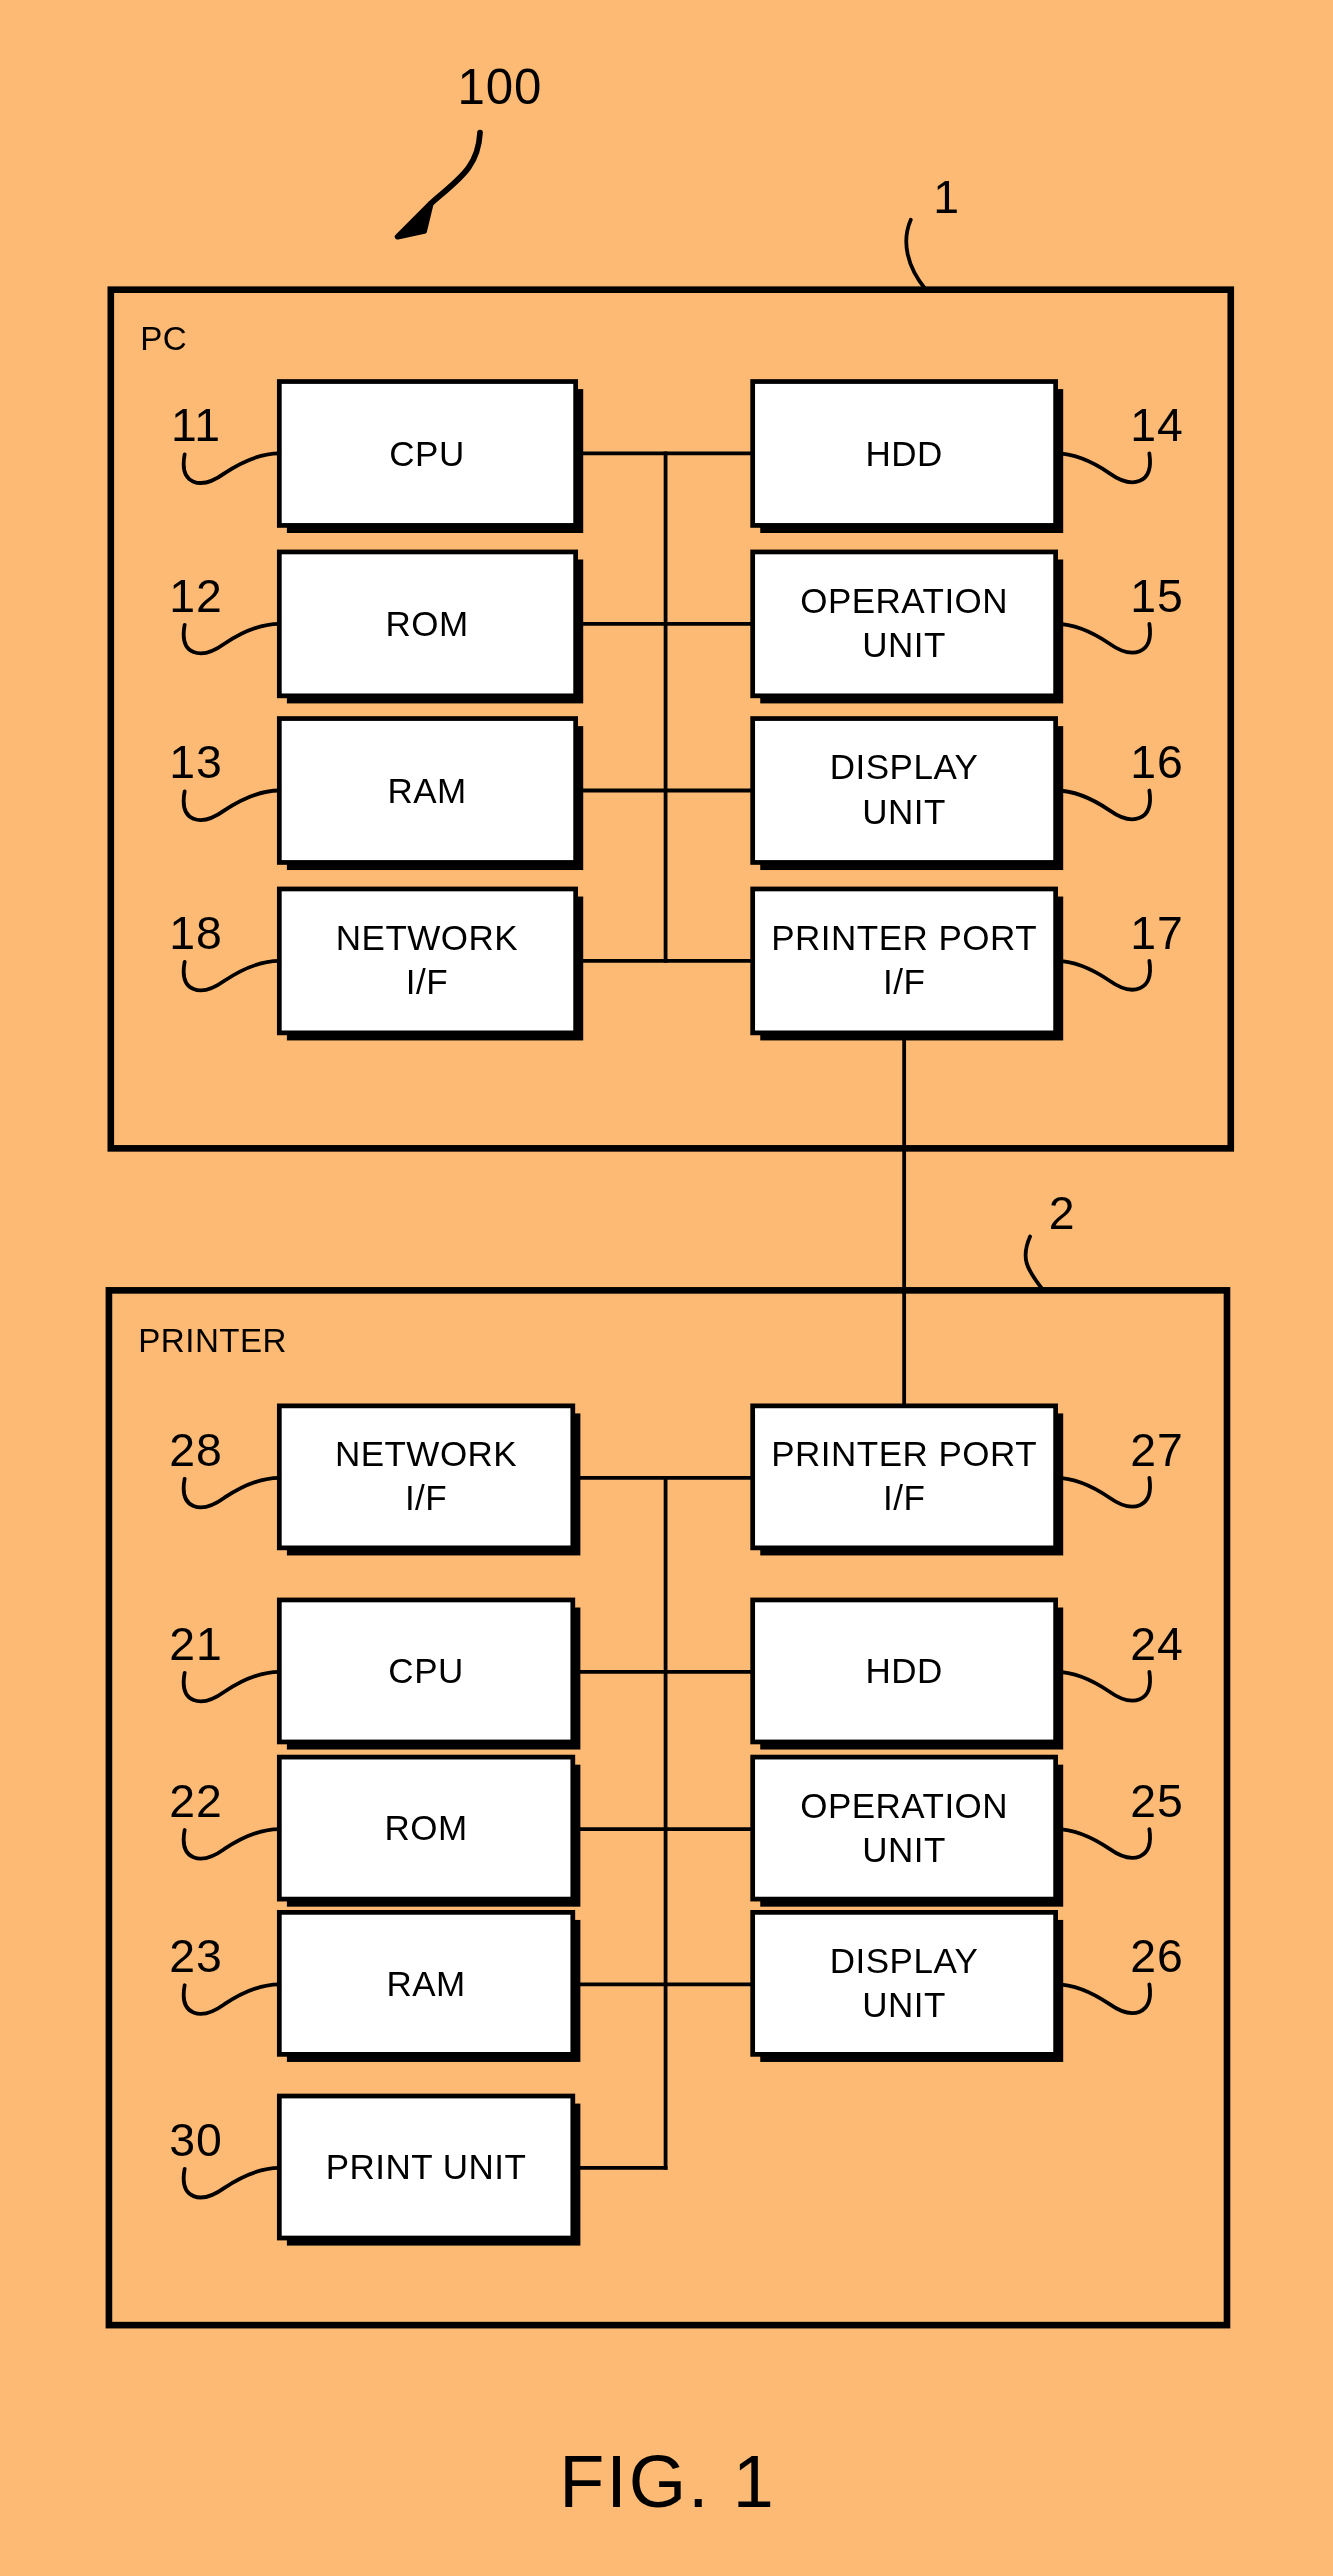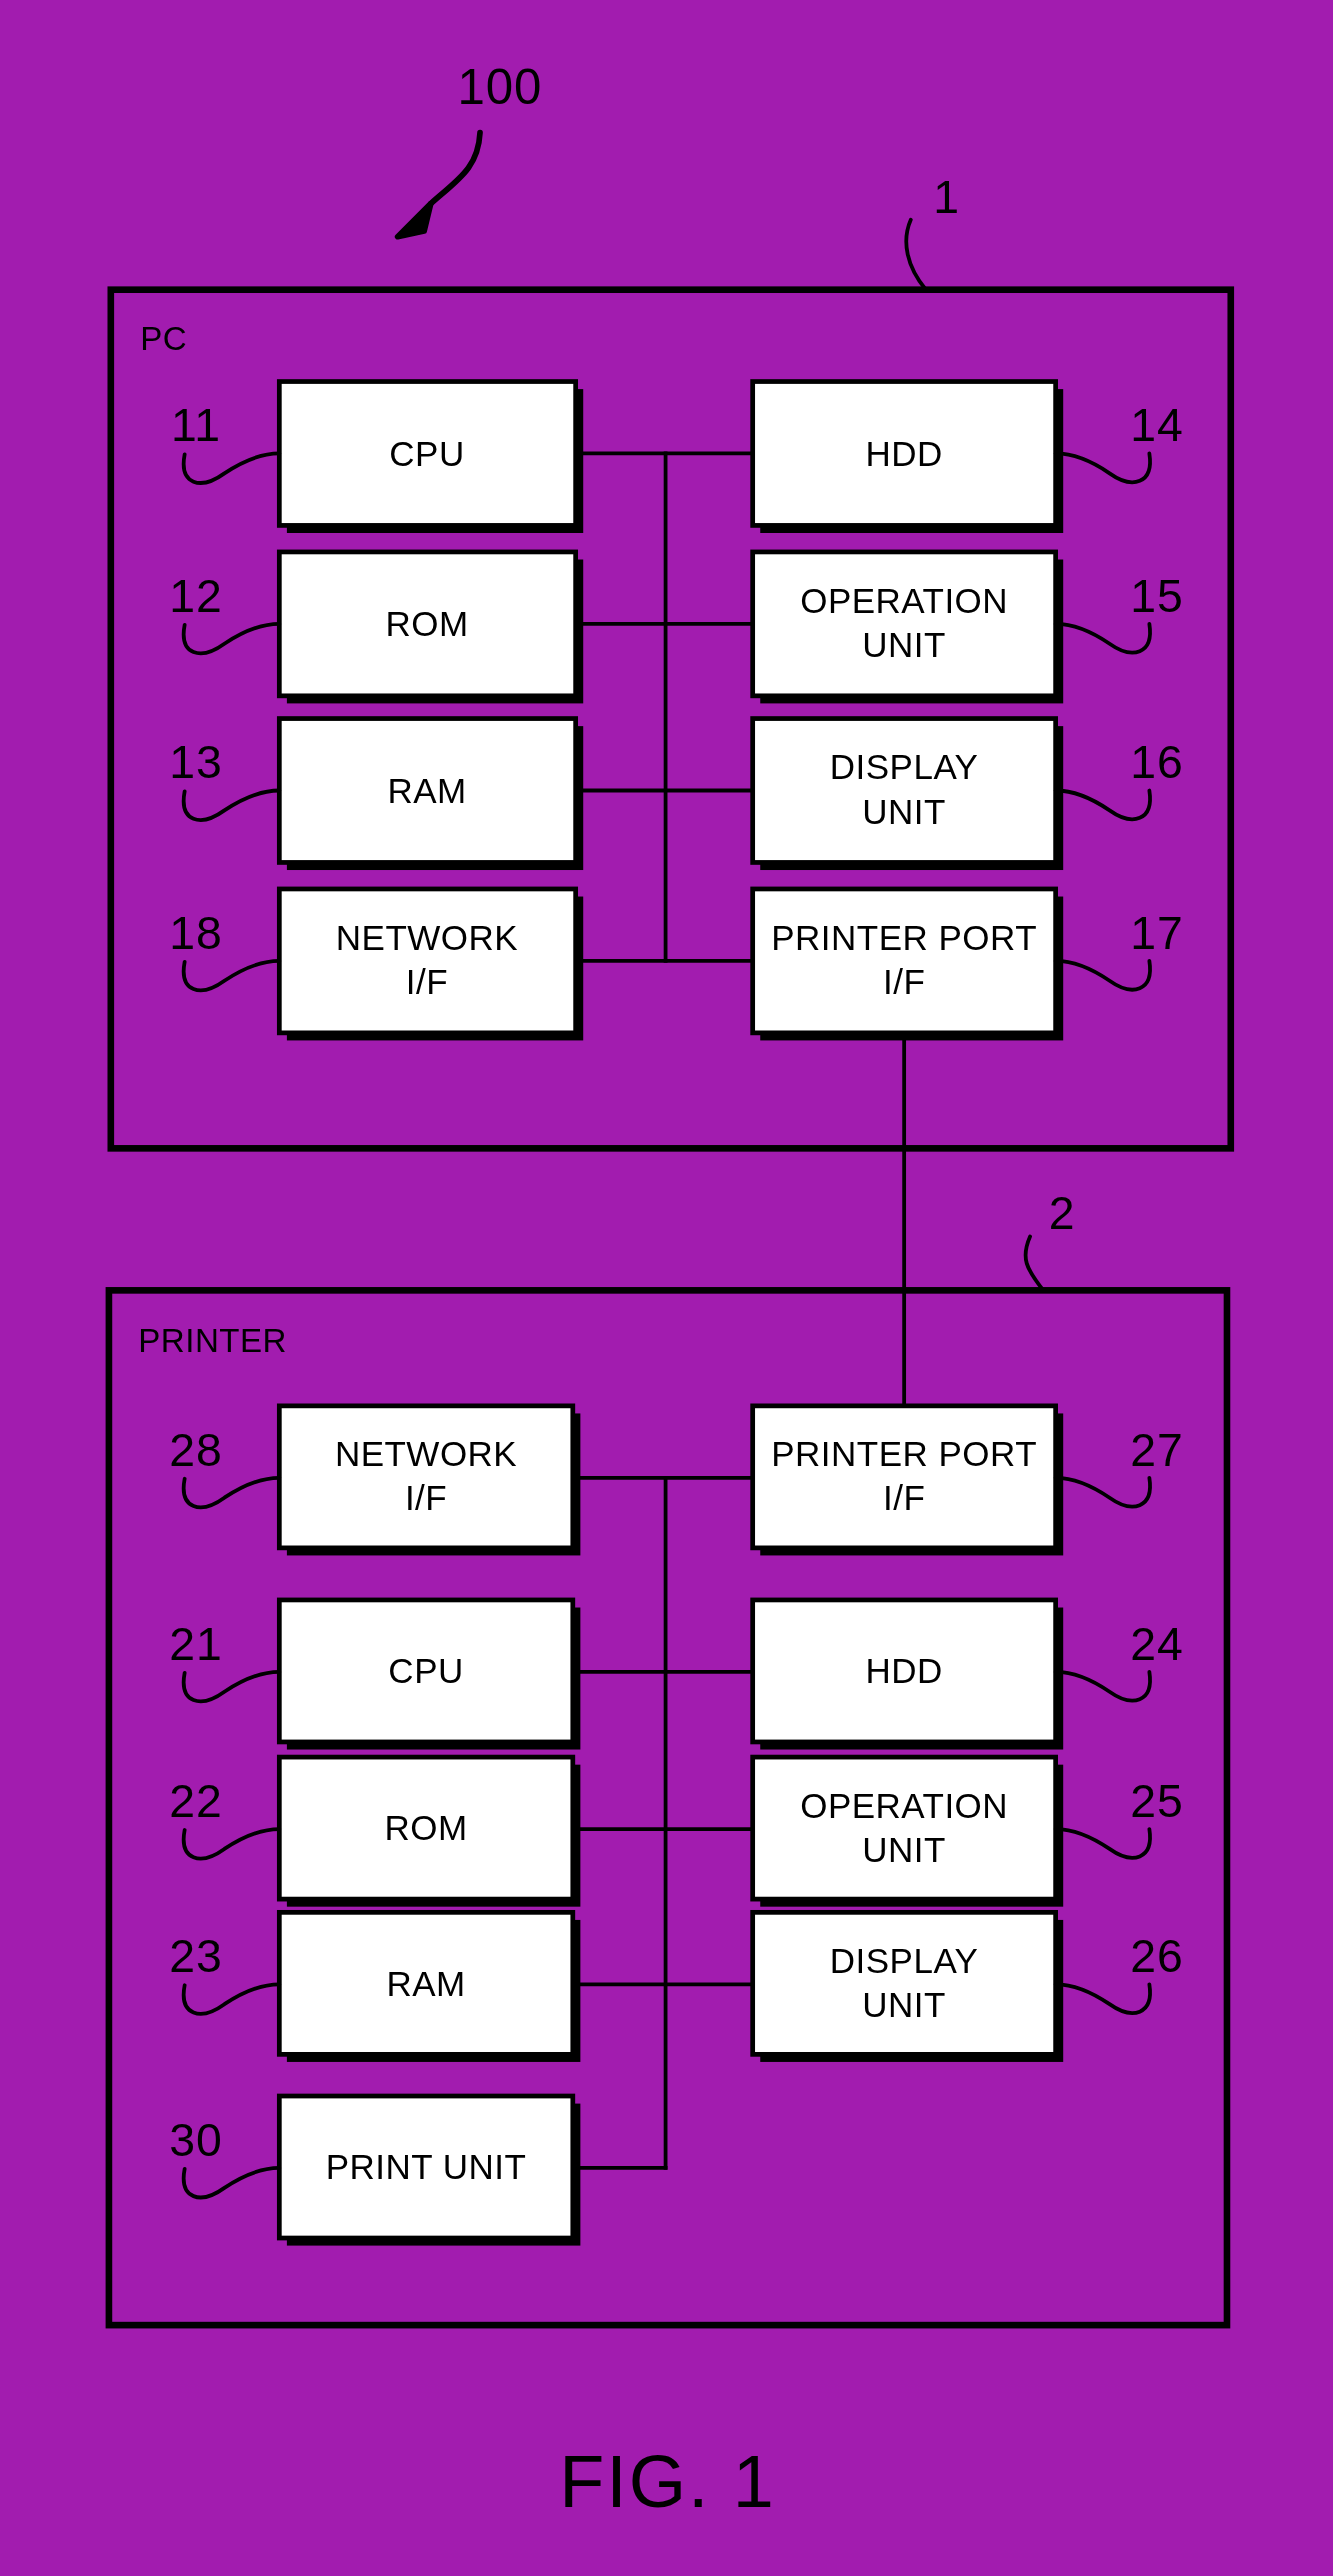--- a/index.html
+++ b/index.html
@@ -9,21 +9,21 @@
     background: #ffffff;
   }
   body {
     font-family: "Liberation Sans", sans-serif;
     color: #000000;
   }
   #figure-root {
     position: relative;
     width: 1334px;
     height: 2576px;
-    background: #a21caf;
+    background: #fdba74;
     overflow: hidden;
   }
   #figure-svg {
     position: absolute;
     top: 0;
     left: 0;
     width: 1334px;
     height: 2576px;
     display: block;
   }

